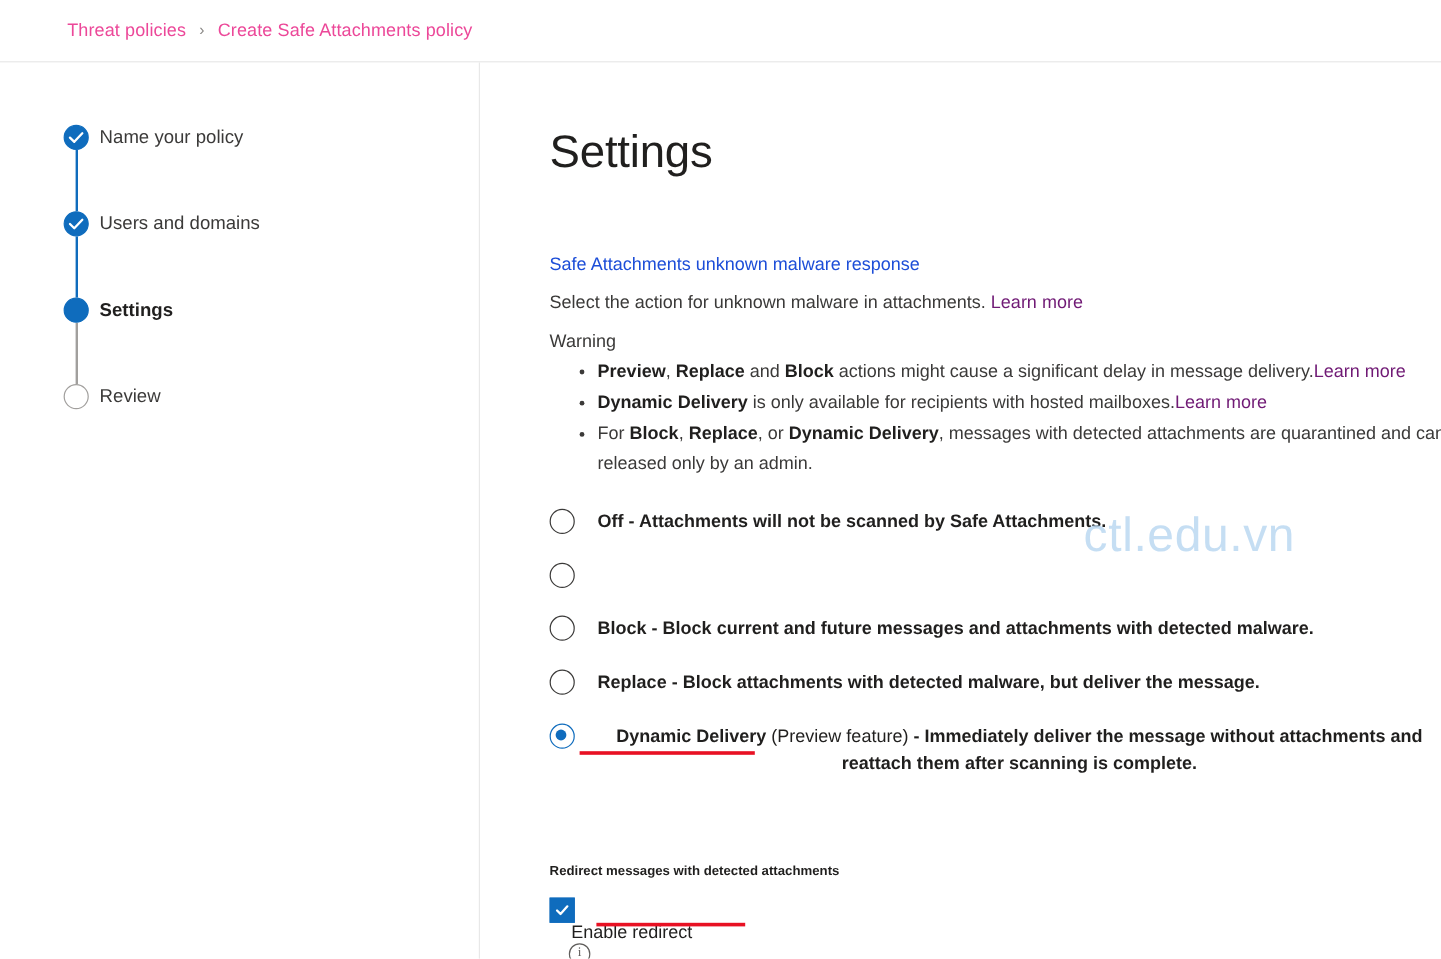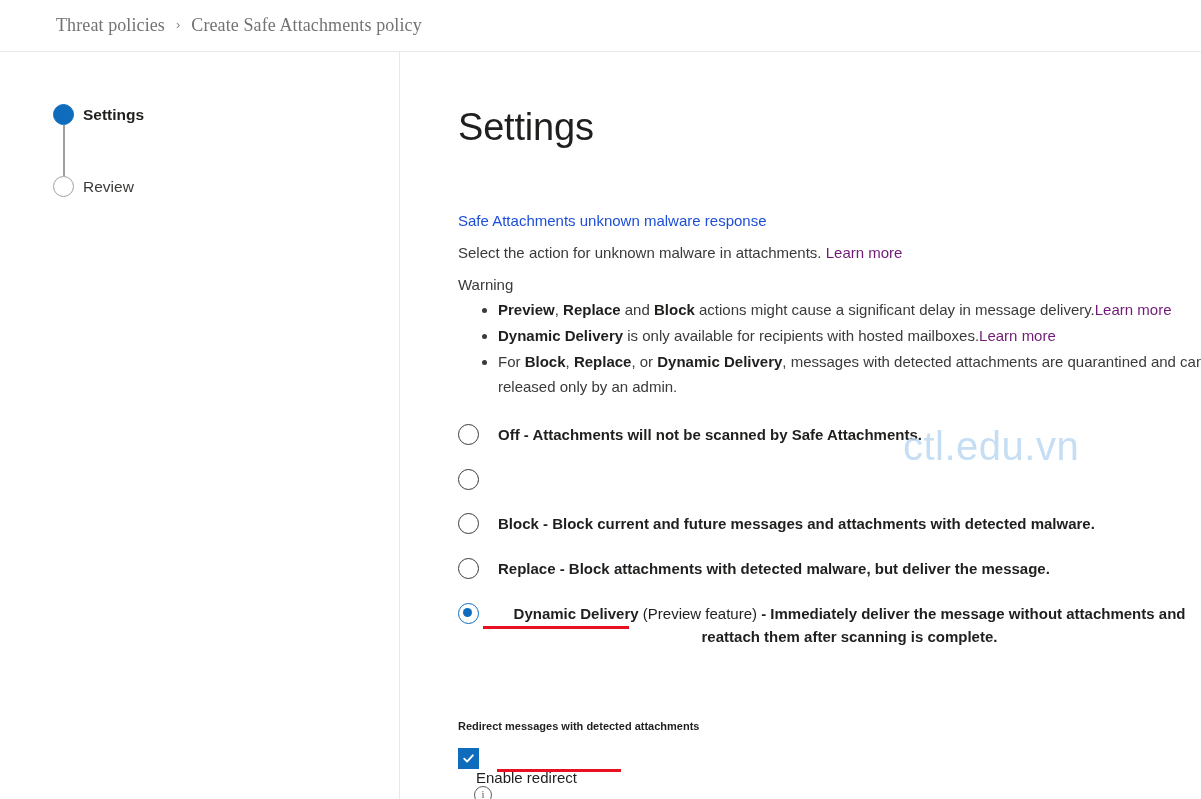--- a/index.html
+++ b/index.html
@@ -19,24 +19,23 @@
   
   .header {
     height: 52px;
     border-bottom: 1px solid #e8e8e8;
     display: flex;
     align-items: center;
     padding-left: 56px;
     box-sizing: border-box;
   }
   .crumb {
-    font-size: 18px;
-    color: #737373;
+    font-size: 15px;
+    color: #ec4899;
     letter-spacing: .1px;
-    font-family: Liberation Serif, serif;
   }
   .crumb.link { cursor: pointer; }
   .crumb-sep {
     margin: 0 11px;
     color: #8a8886;
     font-size: 13px;
     position: relative;
     top: -1px;
   }
 
@@ -311,21 +310,43 @@
 <div class="header">
   <span class="crumb link">Threat policies</span>
   <span class="crumb-sep">›</span>
   <span class="crumb">Create Safe Attachments policy</span>
 </div>
 
 <div class="body-wrap">
 
   <div class="steps-pane">
 
-
+    <div class="step">
+      <div class="step-marker">
+        <div class="circle done">
+          <svg width="19" height="19" viewBox="0 0 19 19">
+            <polyline points="4.3,9.7 7.9,13.2 14.6,6.1" fill="none" stroke="#ffffff" stroke-width="1.9" stroke-linecap="round" stroke-linejoin="round"></polyline>
+          </svg>
+        </div>
+      </div>
+      <div class="connector blue"></div>
+      <span class="step-label">Name your policy</span>
+    </div>
+
+    <div class="step">
+      <div class="step-marker">
+        <div class="circle done">
+          <svg width="19" height="19" viewBox="0 0 19 19">
+            <polyline points="4.3,9.7 7.9,13.2 14.6,6.1" fill="none" stroke="#ffffff" stroke-width="1.9" stroke-linecap="round" stroke-linejoin="round"></polyline>
+          </svg>
+        </div>
+      </div>
+      <div class="connector blue"></div>
+      <span class="step-label">Users and domains</span>
+    </div>
 
     <div class="step">
       <div class="step-marker">
         <div class="circle current"></div>
       </div>
       <div class="connector gray"></div>
       <span class="step-label active">Settings</span>
     </div>
 
     <div class="step">

